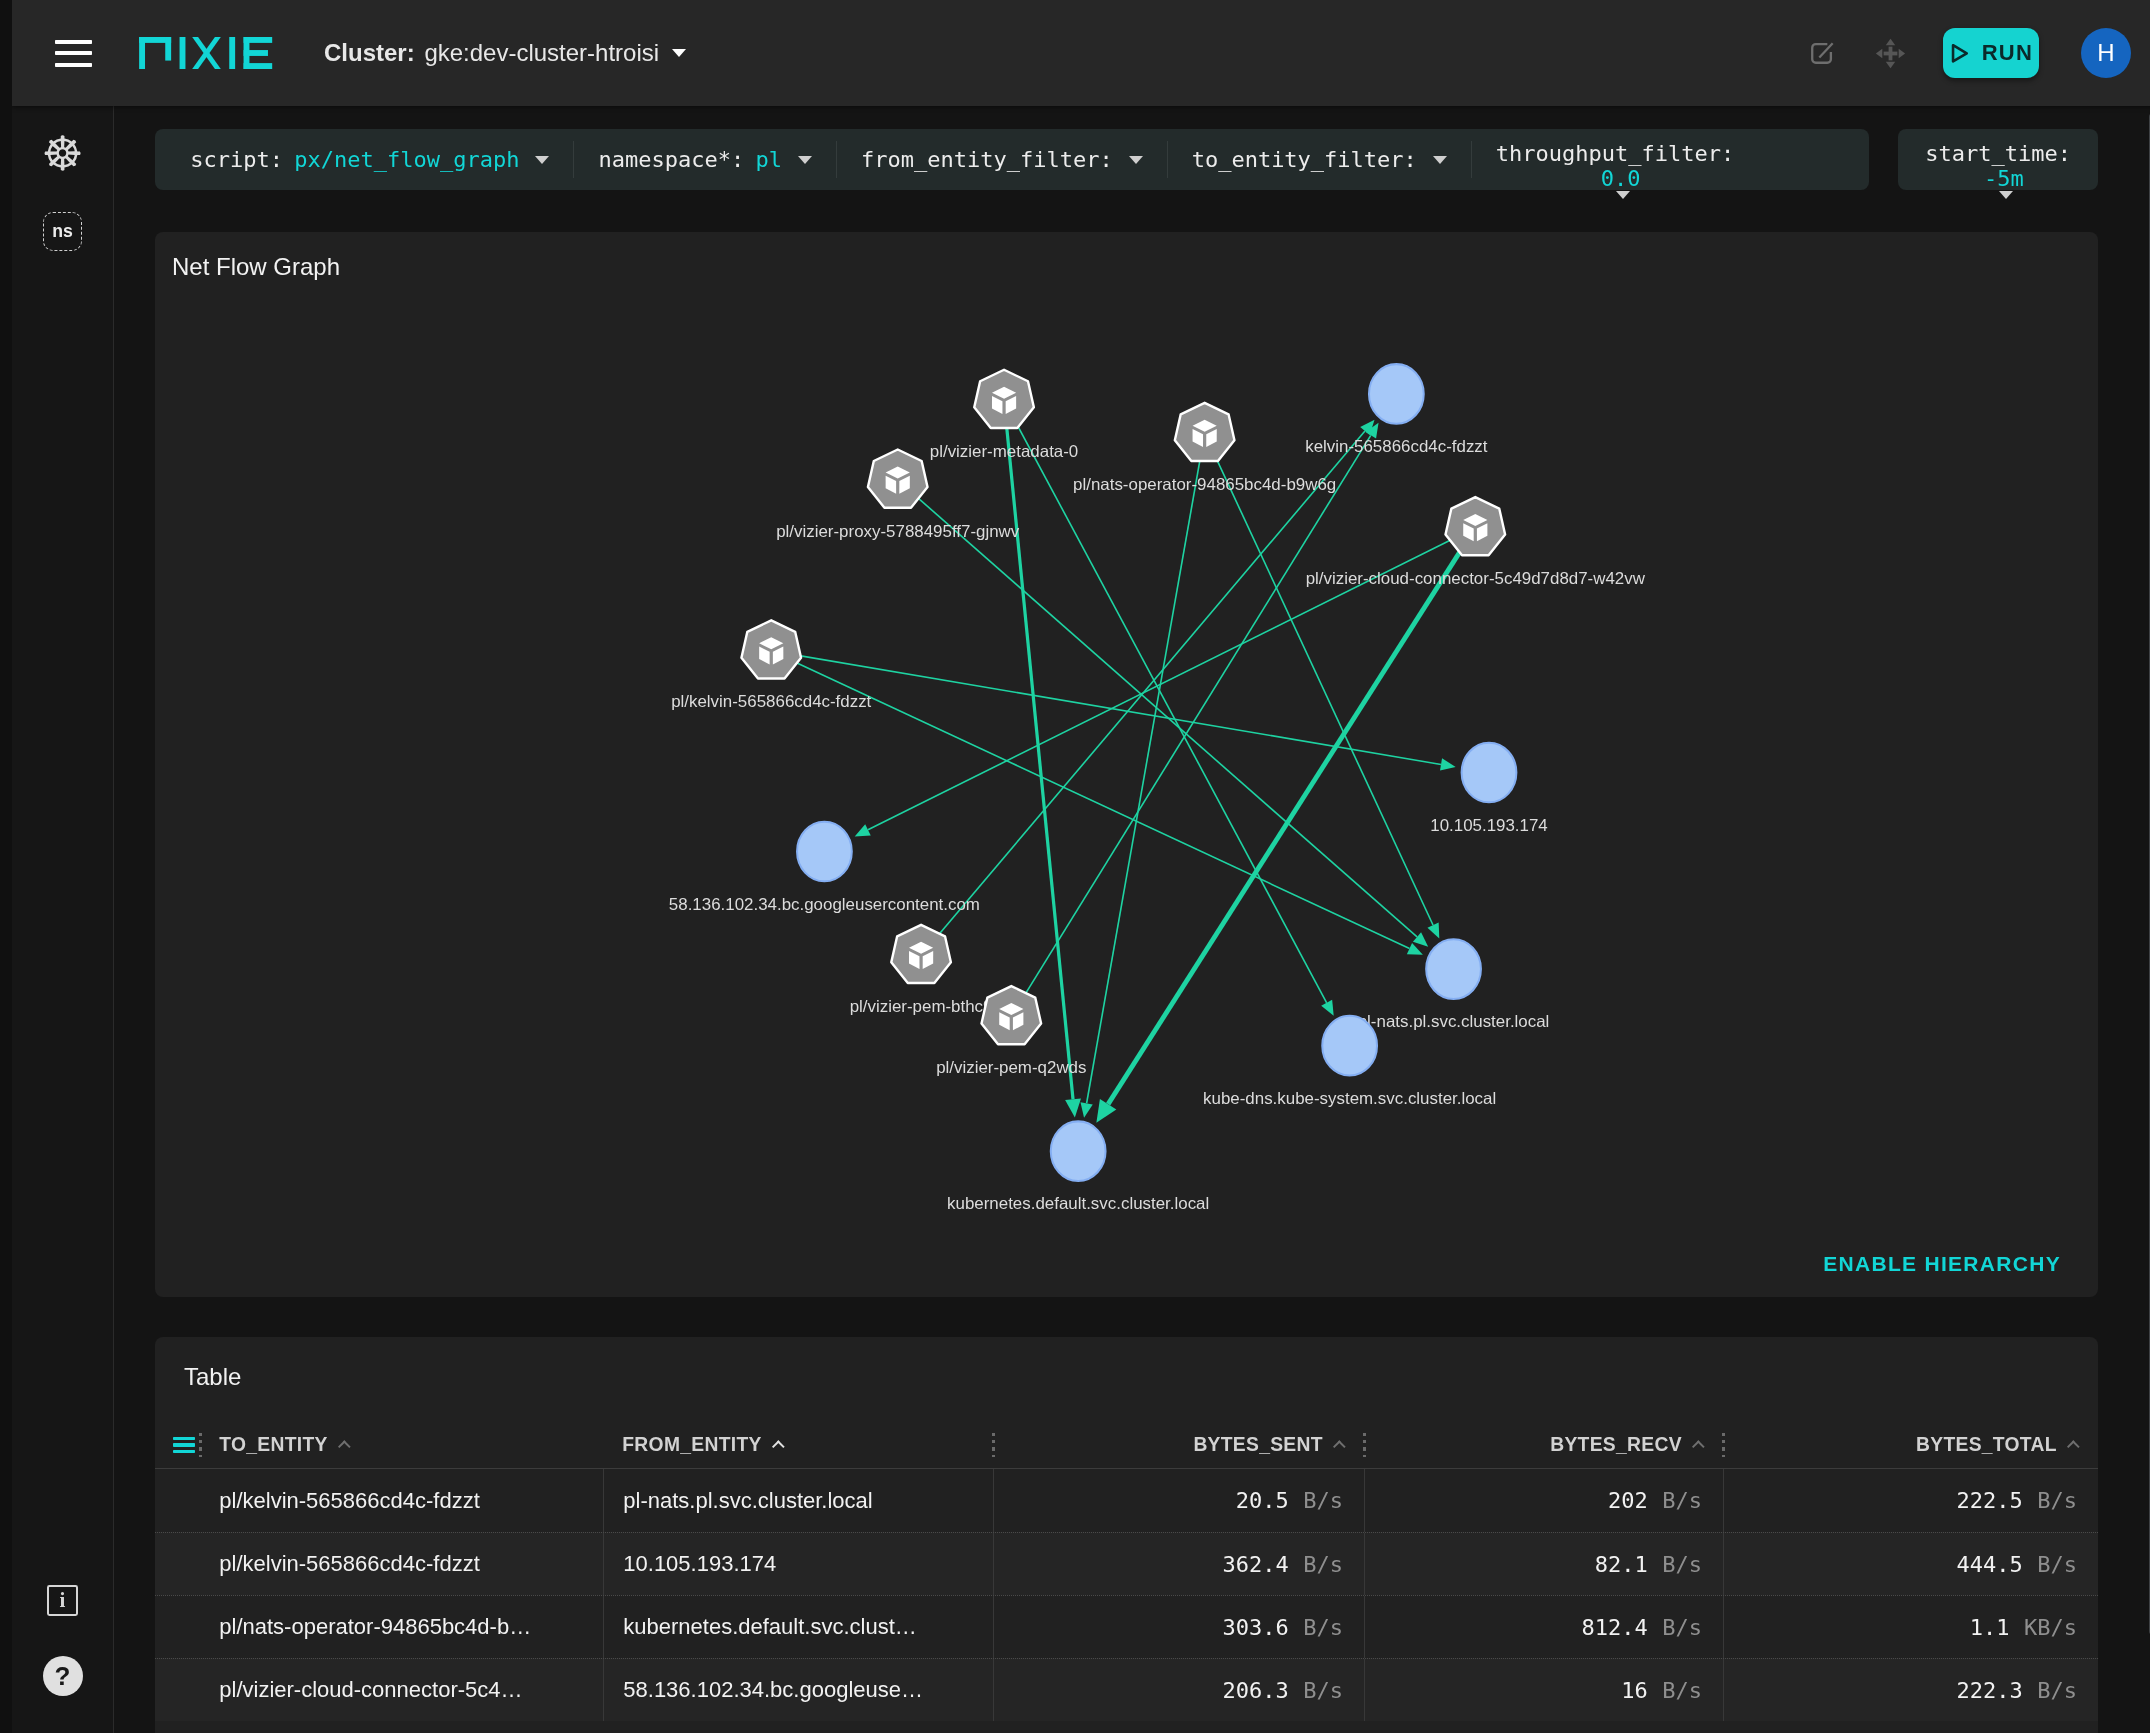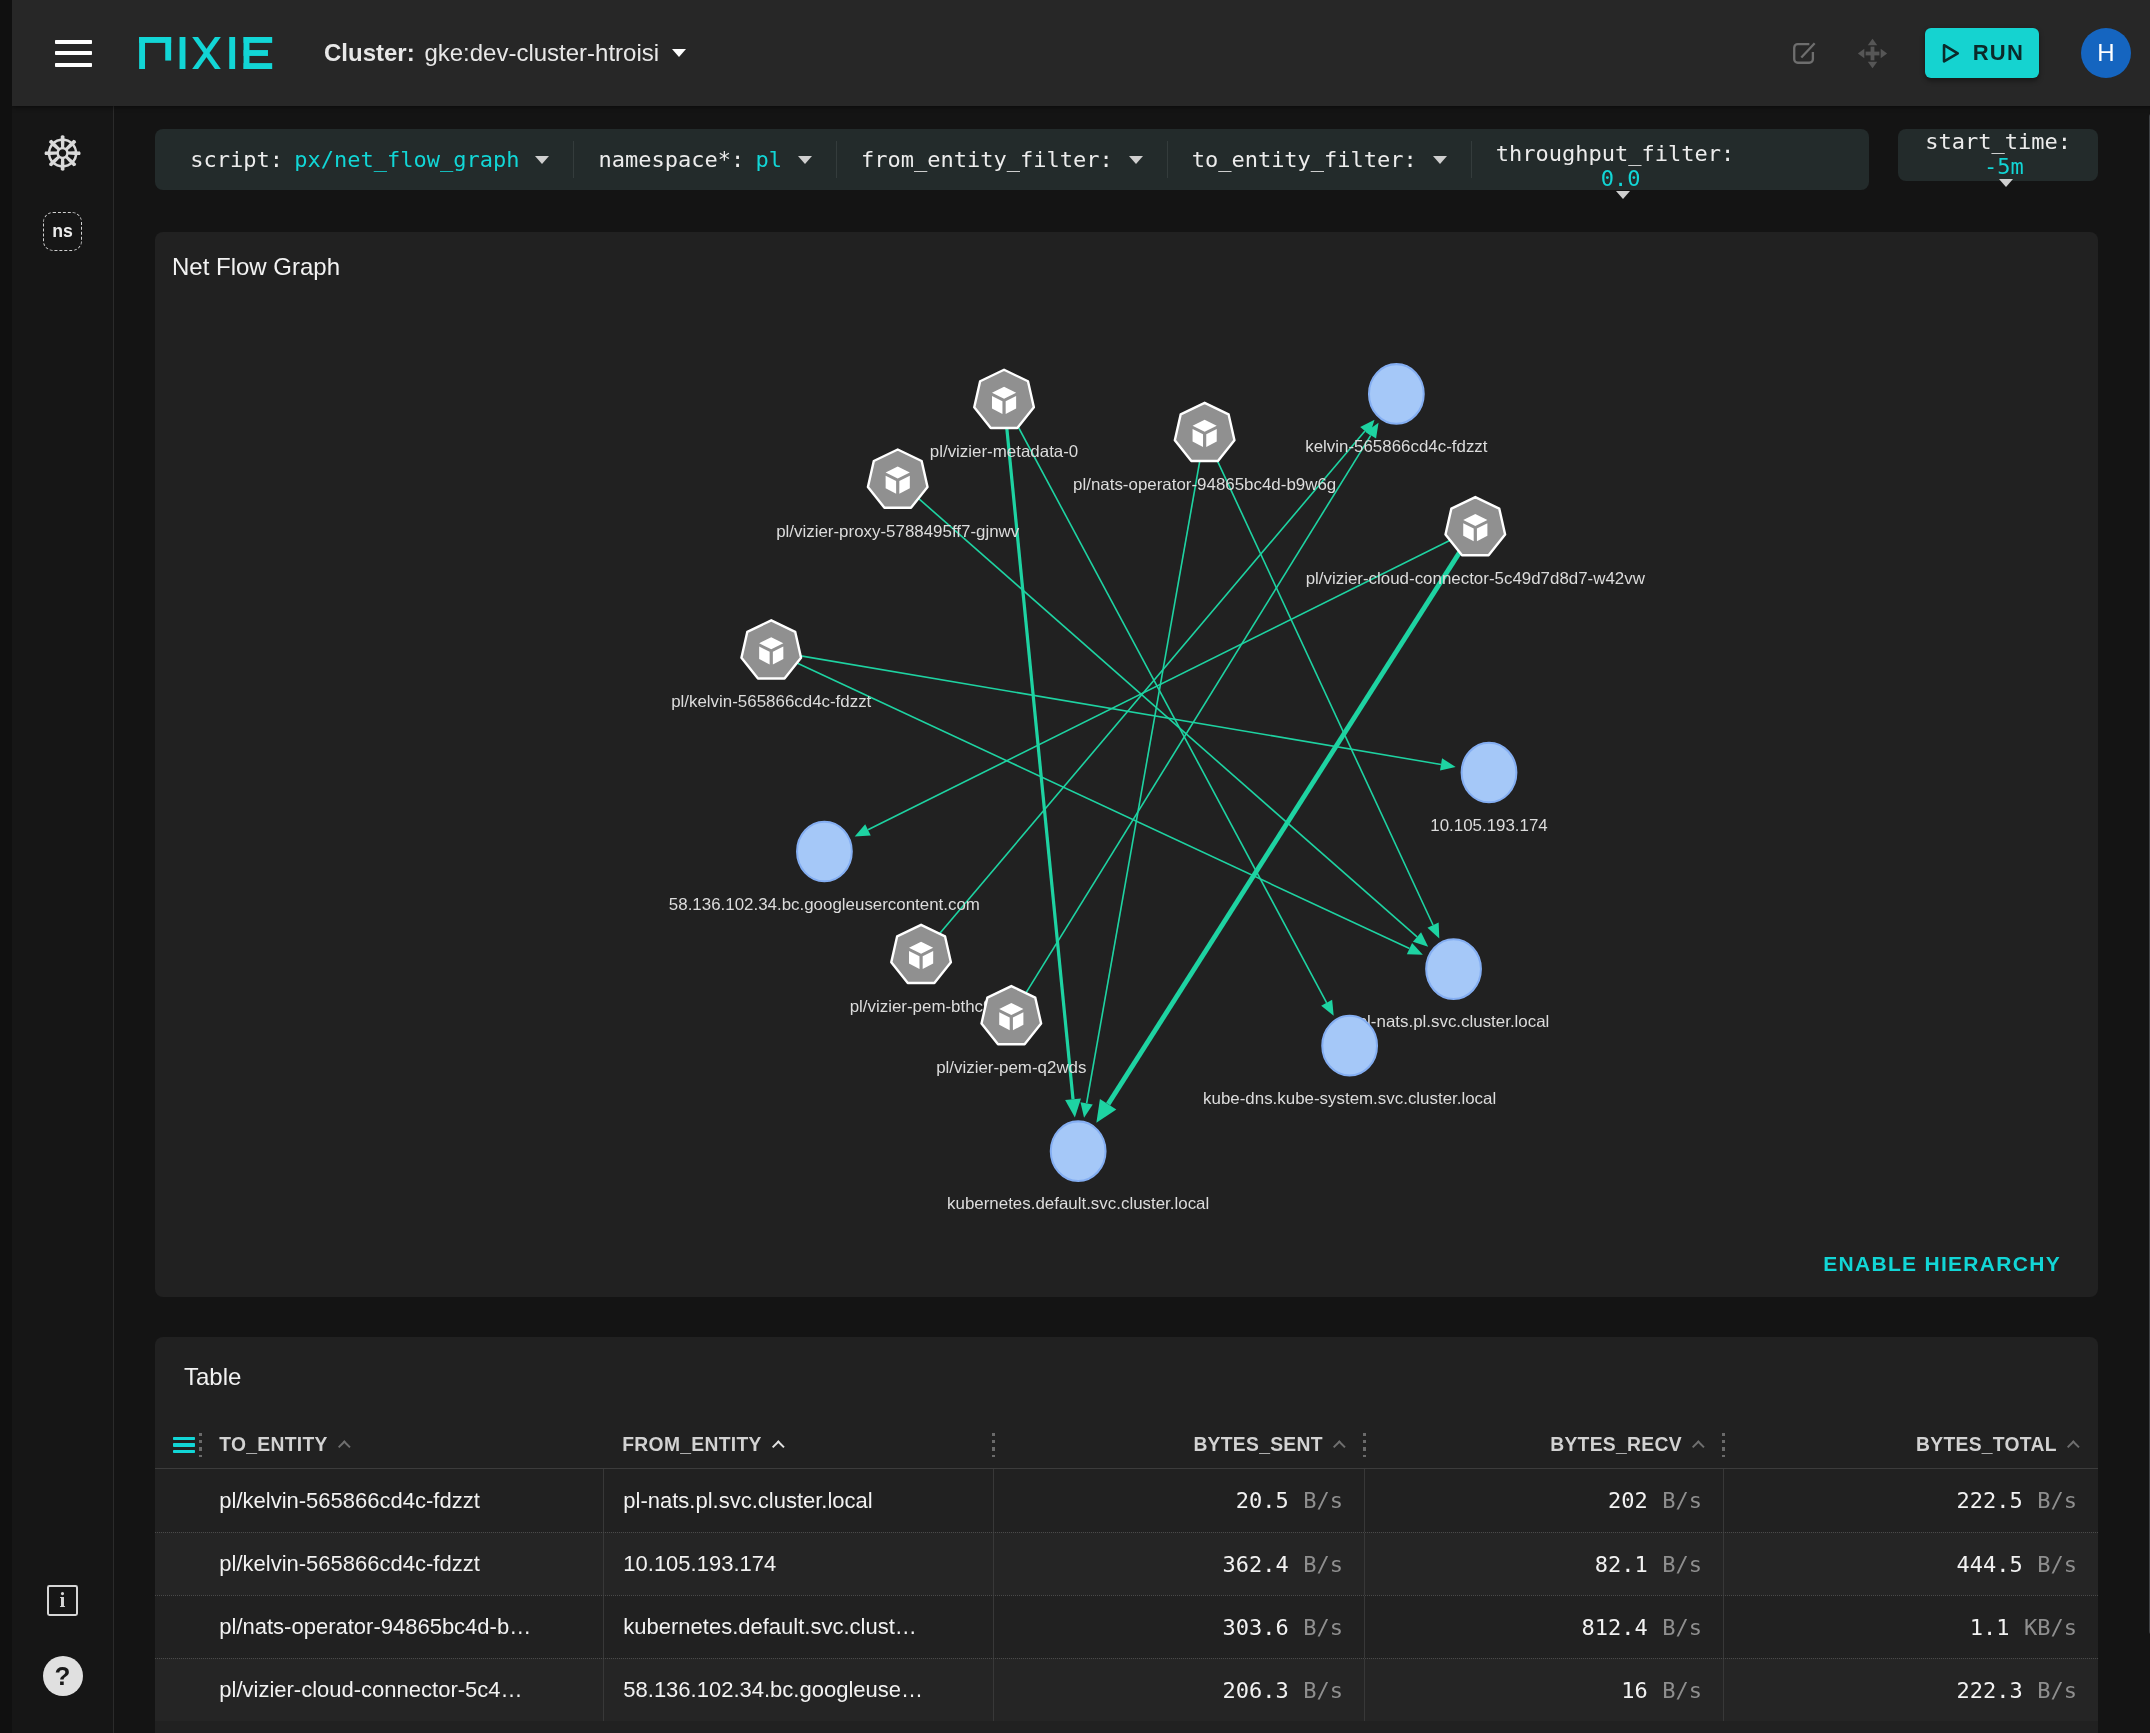--- a/index.html
+++ b/index.html
@@ -12,22 +12,22 @@
           display:flex;align-items:center;z-index:10;box-shadow:0 1.6px 4.8px rgba(0,0,0,.55);}
   .hamburger{width:37px;height:27px;margin-left:43px;display:flex;flex-direction:column;justify-content:space-between;cursor:pointer;}
   .hamburger i{display:block;height:4px;background:#fff;border-radius:0.8px;}
   .logo{margin-left:47px;display:flex;align-items:center;}
   .cluster{margin-left:50px;display:flex;align-items:center;font-size:24px;cursor:pointer;}
   .cluster b{font-weight:700;margin-right:9.7px;}
   .caret{display:inline-block;width:0;height:0;border-left:7.2px solid transparent;border-right:7.2px solid transparent;
          border-top:8.9px solid #ffffff;margin-left:13px;}
   .tb-spacer{flex:1;}
   .tb-icon{margin-right:37px;display:flex;align-items:center;cursor:pointer;}
-  .run-btn{display:flex;align-items:center;gap:11.3px;background:#15d3d0;border:none;border-radius:6px;
-           padding:12px 15px;margin-right:42px;cursor:pointer;box-shadow:0 2.4px 4.8px rgba(0,0,0,.4);}
+  .run-btn{display:flex;align-items:center;gap:11.3px;background:#15d3d0;border:none;border-radius:12px;
+           padding:12px 6px;margin-right:42px;cursor:pointer;box-shadow:0 2.4px 4.8px rgba(0,0,0,.4);}
   .run-btn span{font-size:22px;font-weight:700;letter-spacing:1.2px;color:#0b2a2a;}
   .avatar{width:50px;height:50px;border-radius:50%;background:#1565c0;color:#fff;display:flex;align-items:center;
           justify-content:center;font-size:24px;font-weight:500;margin-right:32px;cursor:pointer;}
 
   
   .sidebar{position:absolute;left:0;top:106px;width:102px;height:1627px;background:#161616;
            border-right:0.8px solid #2b2b2b;display:flex;flex-direction:column;align-items:center;}
   .helm{margin-top:24px;font-size:47px;line-height:1;color:#d9d9d9;cursor:pointer;font-family:"DejaVu Sans",sans-serif;}
   .ns-box{margin-top:35px;width:39px;height:39px;border:1.6px dashed #cfcfcf;border-radius:10px;display:flex;
           align-items:center;justify-content:center;font-size:17.7px;font-weight:600;color:#ececec;cursor:pointer;}
@@ -44,21 +44,21 @@
   .filter-row{display:flex;align-items:flex-start;}
   .mono{font-family:"DejaVu Sans Mono","Liberation Mono",monospace;}
   .filters-box{flex:1;background:#232b2b;border-radius:8px;display:flex;align-items:center;
                padding:0 11.3px;height:61px;margin-right:29px;}
   .chip{display:flex;align-items:center;padding:0 24px;height:37px;cursor:pointer;border-right:0.8px solid #343c3c;}
   .chip:last-child{border-right:none;flex-direction:column;}
   .chip .lab{font-size:22px;color:#ececec;}
   .chip .val{font-size:22px;color:#12d6d6;margin-left:11.3px;}
   .chip .dd{display:inline-block;width:0;height:0;border-left:7.2px solid transparent;border-right:7.2px solid transparent;
             border-top:8px solid #cfcfcf;margin-left:16px;}
-  .start-box{background:#232b2b;border-radius:8px;display:flex;align-items:center;padding:0 27px;height:52px;cursor:pointer;}
+  .start-box{background:#232b2b;border-radius:8px;display:flex;align-items:center;padding:12px 27px;height:61px;cursor:pointer;}
 
   
   .panel{background:#212121;border-radius:8px;position:relative;}
   .graph-panel{margin-top:42px;height:1065px;}
   .panel-title{position:absolute;left:17px;top:21px;font-size:24px;font-weight:500;color:#f2f2f2;}
   #graph-svg{position:absolute;left:0;top:0;width:100%;height:100%;}
   .hier-link{position:absolute;right:37px;bottom:21px;font-size:21px;font-weight:600;letter-spacing:1.3px;
              color:#12d6d6;cursor:pointer;}
 
   

